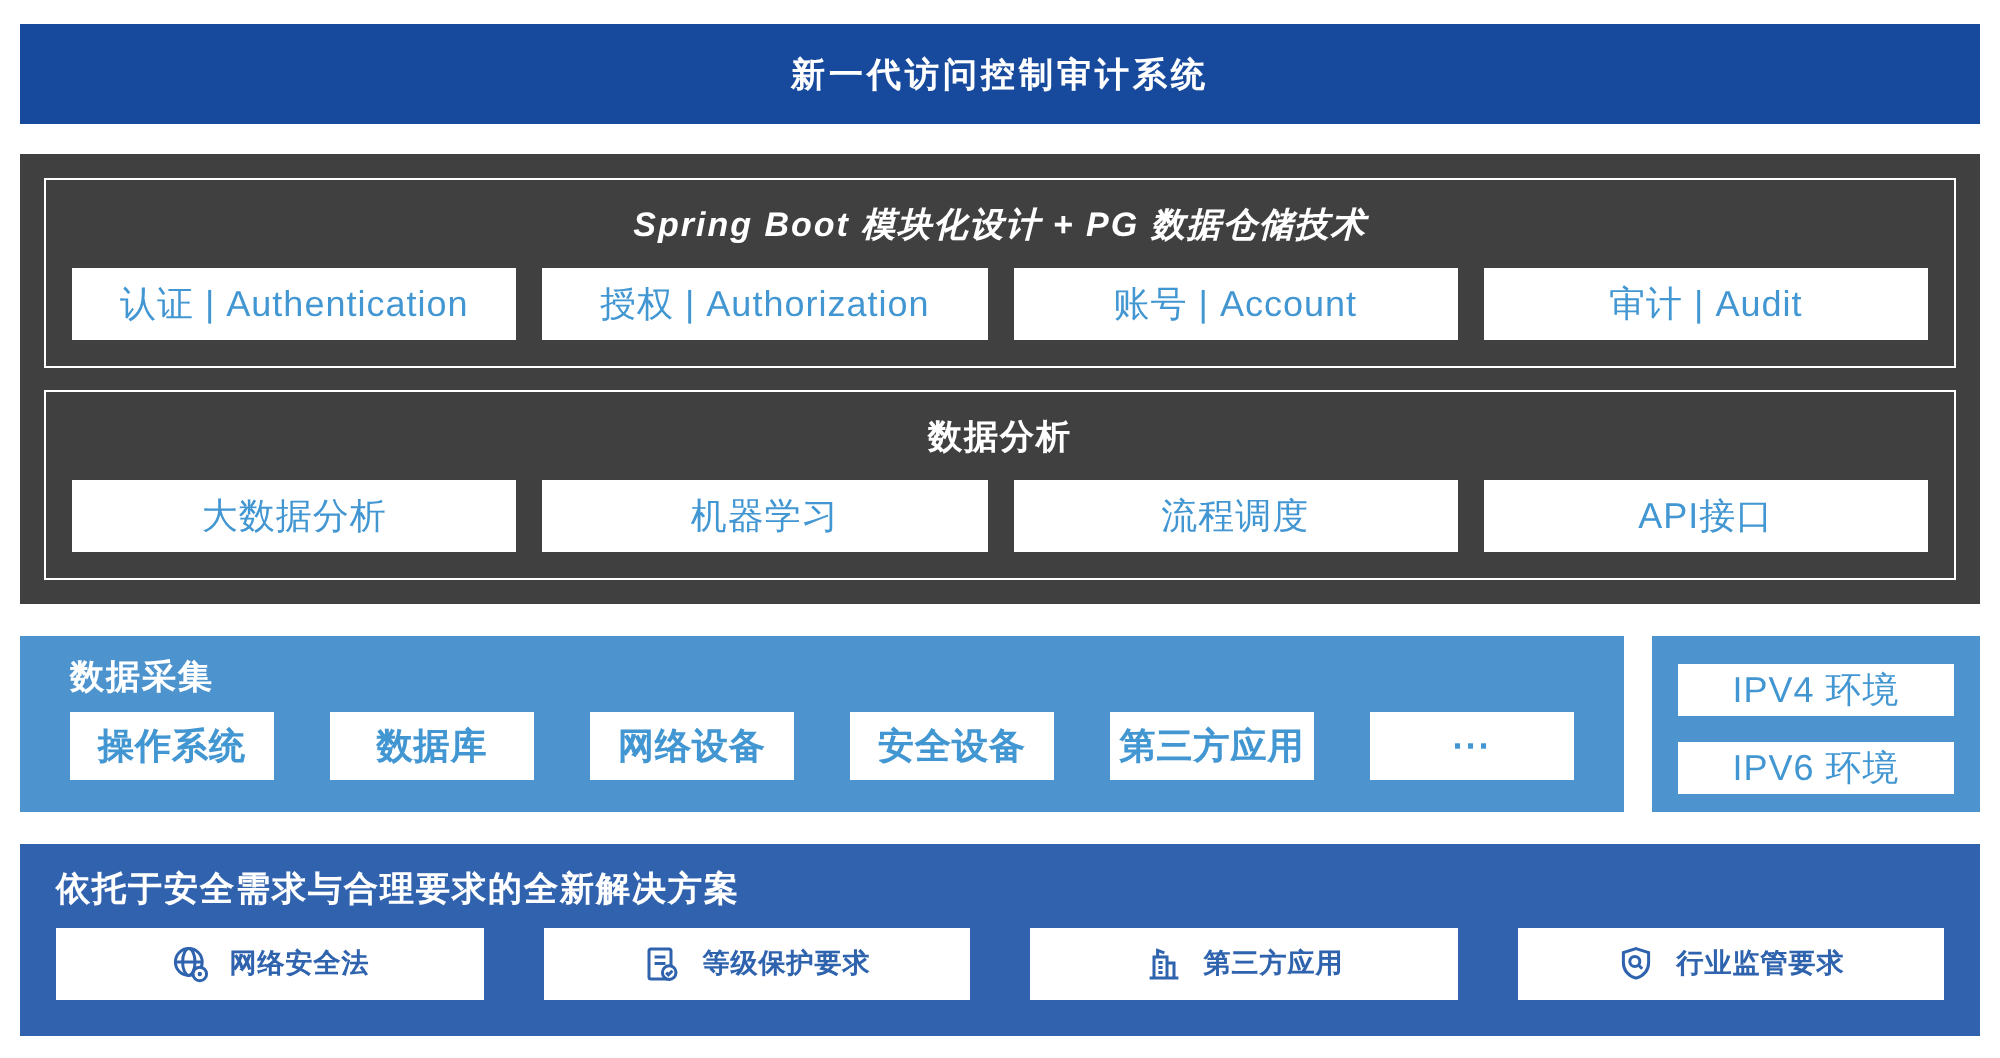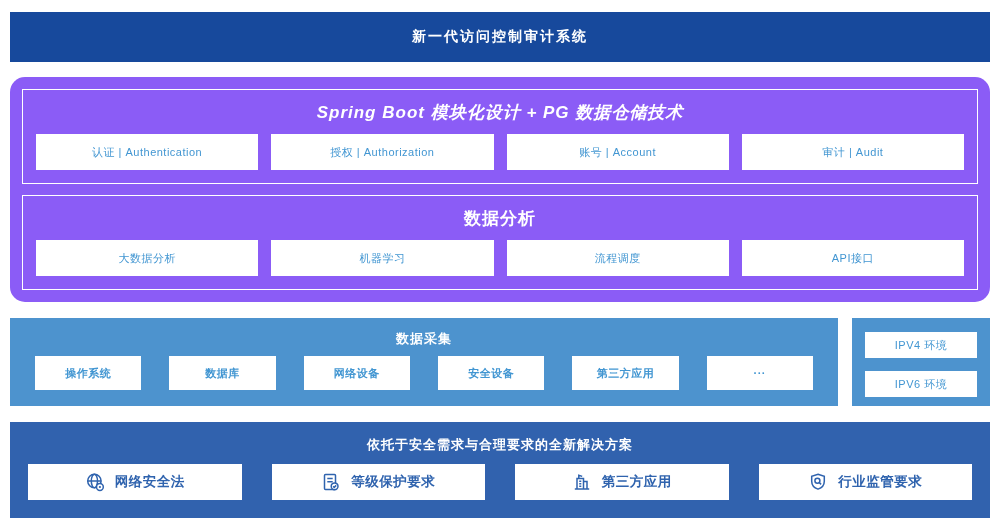--- a/index.html
+++ b/index.html
@@ -7,56 +7,56 @@
     width:1000px;height:529px;
     box-sizing:border-box;
     padding:12px 10px 0 10px;
     font-family:"Liberation Sans","DejaVu Sans",sans-serif;
     overflow:hidden;
   }
   
   .banner{
     height:50px;background:#17499C;
     display:flex;align-items:center;justify-content:center;
-    color:#ffffff;font-weight:bold;font-size:14px;letter-spacing:2px;
+    color:#ffffff;font-weight:bold;font-size:17px;letter-spacing:2px;
   }
   
   .platform{
-    margin-top:15px;background:#8b5cf6;padding:12px;border-radius:15px;
+    margin-top:15px;background:#404040;padding:12px;
   }
   .subbox{
     border:1px solid #ffffff;
     padding:0 13px 13px 13px;
   }
   .subbox + .subbox{margin-top:11px;}
   .subbox-title{
     height:44px;line-height:46px;text-align:center;
     color:#ffffff;font-weight:bold;font-size:17px;letter-spacing:1px;
   }
   .italic{font-style:italic;}
   .row{display:flex;gap:13px;}
   .wbox{
     background:#ffffff;height:36px;flex:1;
     display:flex;align-items:center;justify-content:center;
-    color:#4296D2;font-size:11px;letter-spacing:0.5px;
+    color:#4296D2;font-size:18px;letter-spacing:0.5px;
     white-space:nowrap;
   }
   
   .mid-row{margin-top:16px;display:flex;gap:14px;height:88px;}
   .collection{
     flex:1;background:#4D93CE;padding:0 25px;box-sizing:border-box;
   }
   .section-title{
-    height:38px;line-height:42px;text-align:center;
-    color:#ffffff;font-weight:bold;font-size:13px;letter-spacing:1px;
+    height:38px;line-height:42px;text-align:left;
+    color:#ffffff;font-weight:bold;font-size:17px;letter-spacing:1px;
   }
   .collection .row{gap:28px;font-weight:bold;}
   .collection .wbox{height:34px;}
   .env-panel{
-    width:138px;background:#4D93CE;box-sizing:border-box;
+    width:164px;background:#4D93CE;box-sizing:border-box;
     padding:14px 13px 0 13px;
     display:flex;flex-direction:column;gap:13px;
   }
   .env-panel .wbox{height:26px;flex:none;}
   
   .solution{
     margin-top:16px;background:#3162AE;padding:0 18px 18px 18px;
   }
   .solution .section-title{height:42px;line-height:46px;}
   .solution .row{gap:30px;border-radius:12px;}

